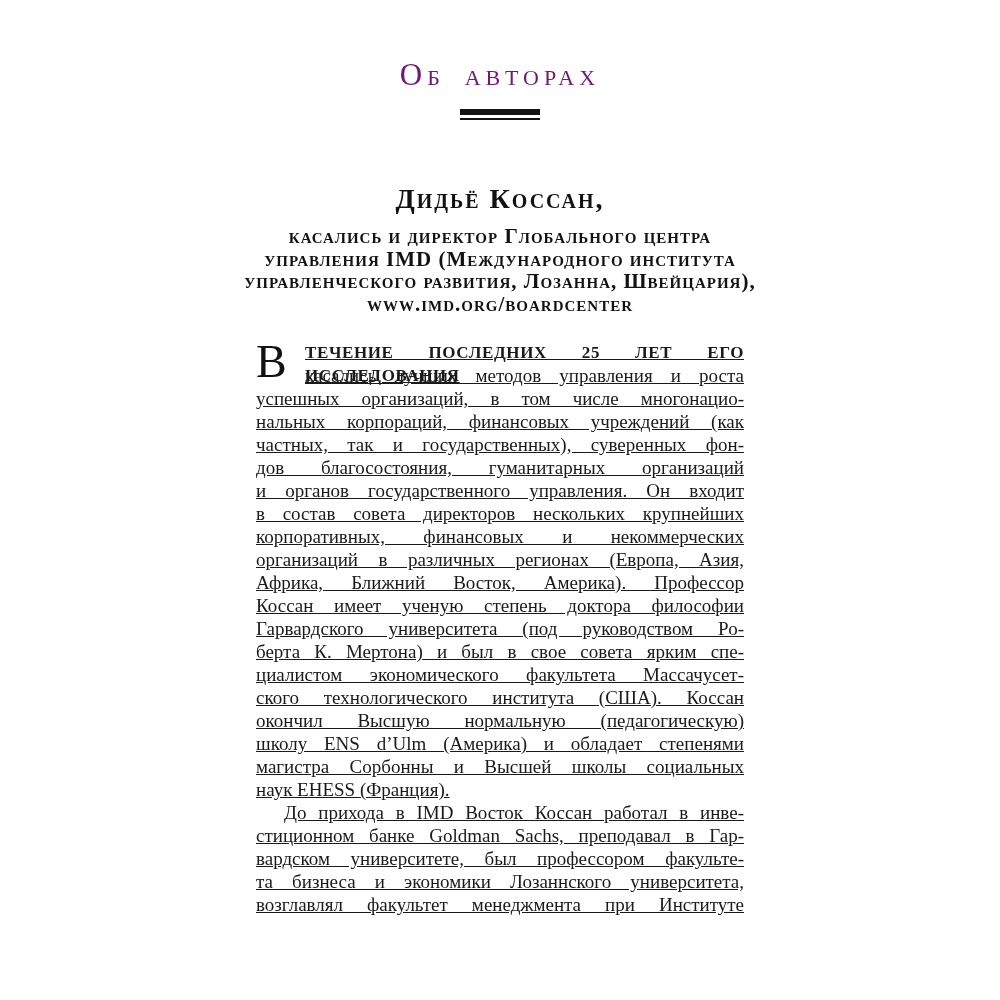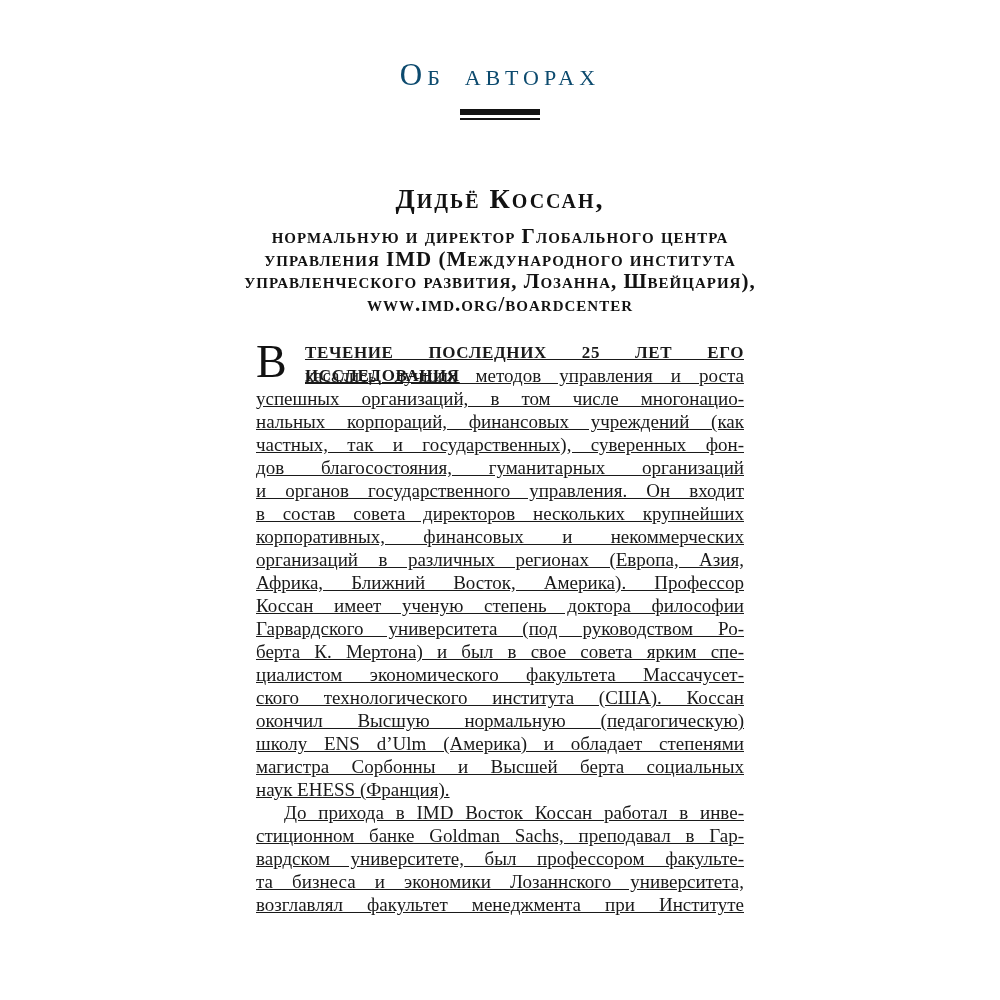--- a/index.html
+++ b/index.html
@@ -16,21 +16,21 @@
     font-family: "Liberation Serif", "DejaVu Serif", serif;
     overflow: hidden;
   }
   .chapter-title {
     margin-top: 57px;
     text-align: center;
     font-variant: small-caps;
     font-size: 31px;
     letter-spacing: 5px;
     word-spacing: 7px;
-    color: #0c4a6e;
+    color: #701a75;
   }
   .rule {
     width: 80px;
     margin: 16px auto 0 auto;
   }
   .rule-thick {
     height: 6px;
     background: #121212;
   }
   .rule-thin {
@@ -104,21 +104,21 @@
   <div class="chapter-title">Об авторах</div>
 
   <div class="rule">
     <div class="rule-thick"></div>
     <div class="rule-thin"></div>
   </div>
 
   <div class="author-name">Дидьё Коссан,</div>
 
   <div class="credentials">
-    <div class="cred-line">нормальную и директор Глобального центра</div>
+    <div class="cred-line">касались и директор Глобального центра</div>
     <div class="cred-line">управления IMD (Международного института</div>
     <div class="cred-line">управленческого развития, Лозанна, Швейцария),</div>
     <div class="cred-line">www.imd.org/boardcenter</div>
   </div>
 
   <div class="body-text">
 
     <div class="paragraph">
       <div class="dropcap">В</div>
       <div class="bl caps">ТЕЧЕНИЕ ПОСЛЕДНИХ 25 ЛЕТ ЕГО ИССЛЕДОВАНИЯ</div>
@@ -132,21 +132,21 @@
       <div class="bl">корпоративных, финансовых и некоммерческих</div>
       <div class="bl">организаций в различных регионах (Европа, Азия,</div>
       <div class="bl">Африка, Ближний Восток, Америка). Профессор</div>
       <div class="bl">Коссан имеет ученую степень доктора философии</div>
       <div class="bl">Гарвардского университета (под руководством Ро-</div>
       <div class="bl">берта К. Мертона) и был в свое совета ярким спе-</div>
       <div class="bl">циалистом экономического факультета Массачусет-</div>
       <div class="bl">ского технологического института (США). Коссан</div>
       <div class="bl">окончил Высшую нормальную (педагогическую)</div>
       <div class="bl">школу ENS d’Ulm (Америка) и обладает степенями</div>
-      <div class="bl">магистра Сорбонны и Высшей берта социальных</div>
+      <div class="bl">магистра Сорбонны и Высшей школы социальных</div>
       <div class="bl last">наук EHESS (Франция).</div>
     </div>
 
     <div class="paragraph">
       <div class="bl indent">До прихода в IMD Восток Коссан работал в инве-</div>
       <div class="bl">стиционном банке Goldman Sachs, преподавал в Гар-</div>
       <div class="bl">вардском университете, был профессором факульте-</div>
       <div class="bl">та бизнеса и экономики Лозаннского университета,</div>
       <div class="bl">возглавлял факультет менеджмента при Институте</div>
     </div>

